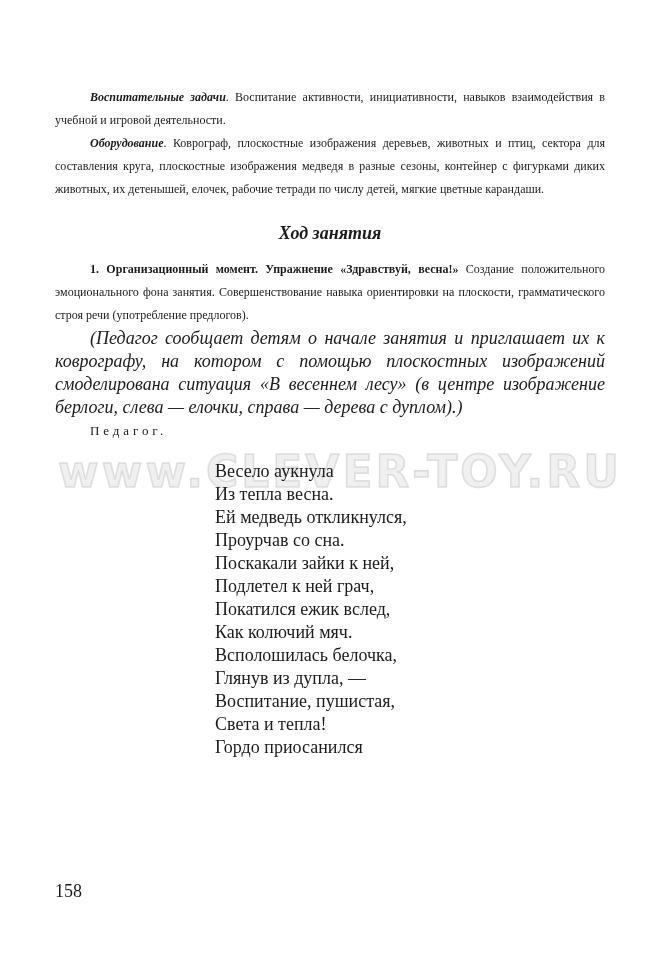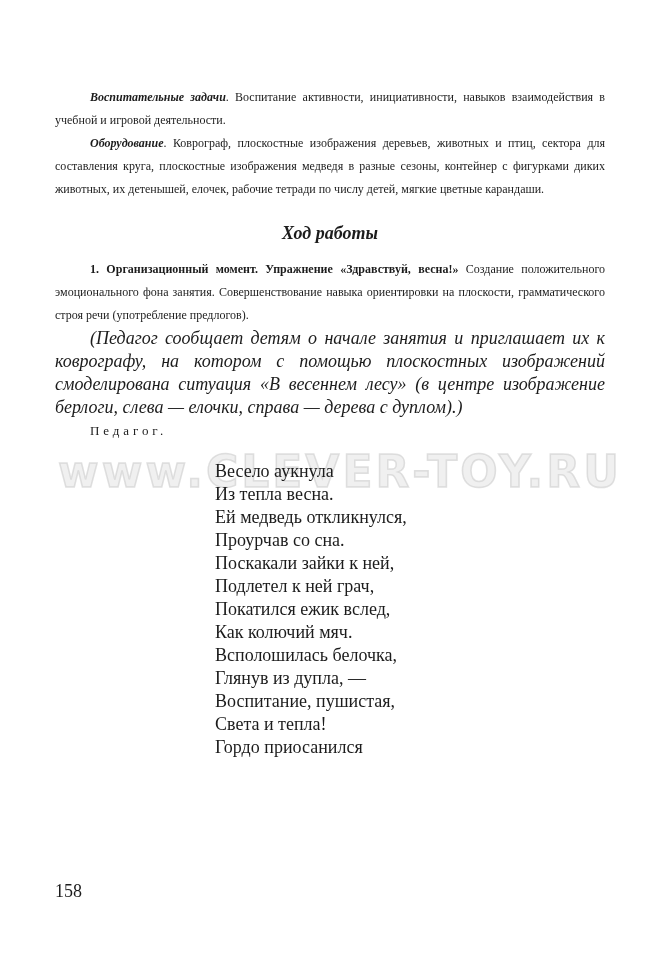--- a/index.html
+++ b/index.html
@@ -99,21 +99,21 @@
 
   <div class="watermark">www.CLEVER-TOY.RU</div>
 
   <div class="content">
 
     <p class="para"><span class="lead-bi">Воспитательные задачи</span><span>. Воспитание активности, инициативности, навыков взаимодействия в учебной и игровой деятельности.</span></p>
 
     <p class="para"><span class="lead-bi">Оборудование</span><span>. Коврограф, плоскостные изображения деревьев, животных и птиц, сектора для составления круга, плоскостные изображения медведя в разные сезоны, контейнер с фигурками диких животных, их детенышей, елочек, рабочие тетради по числу детей, мягкие цветные карандаши.</span></p>
 
 
-    <div class="heading">Ход работы</div>
+    <div class="heading">Ход занятия</div>
 
     <p class="para"><span class="lead-b">1. Организационный момент. Упражнение «Здравствуй, весна!»</span><span> Создание положительного эмоционального фона занятия. Совершенствование навыка ориентировки на плоскости, грамматического строя речи (употребление предлогов).</span></p>
 
     <p class="stage">(Педагог сообщает детям о начале занятия и приглашает их к коврографу, на котором с помощью плоскостных изображений смоделирована ситуация «В весеннем лесу» (в центре изображение берлоги, слева — елочки, справа — дерева с дуплом).)</p>
 
     <p class="speaker">Педагог.</p>
 
     <div class="poem">
       <div class="poem-line">Весело аукнула</div>
       <div class="poem-line">Из тепла весна.</div>

